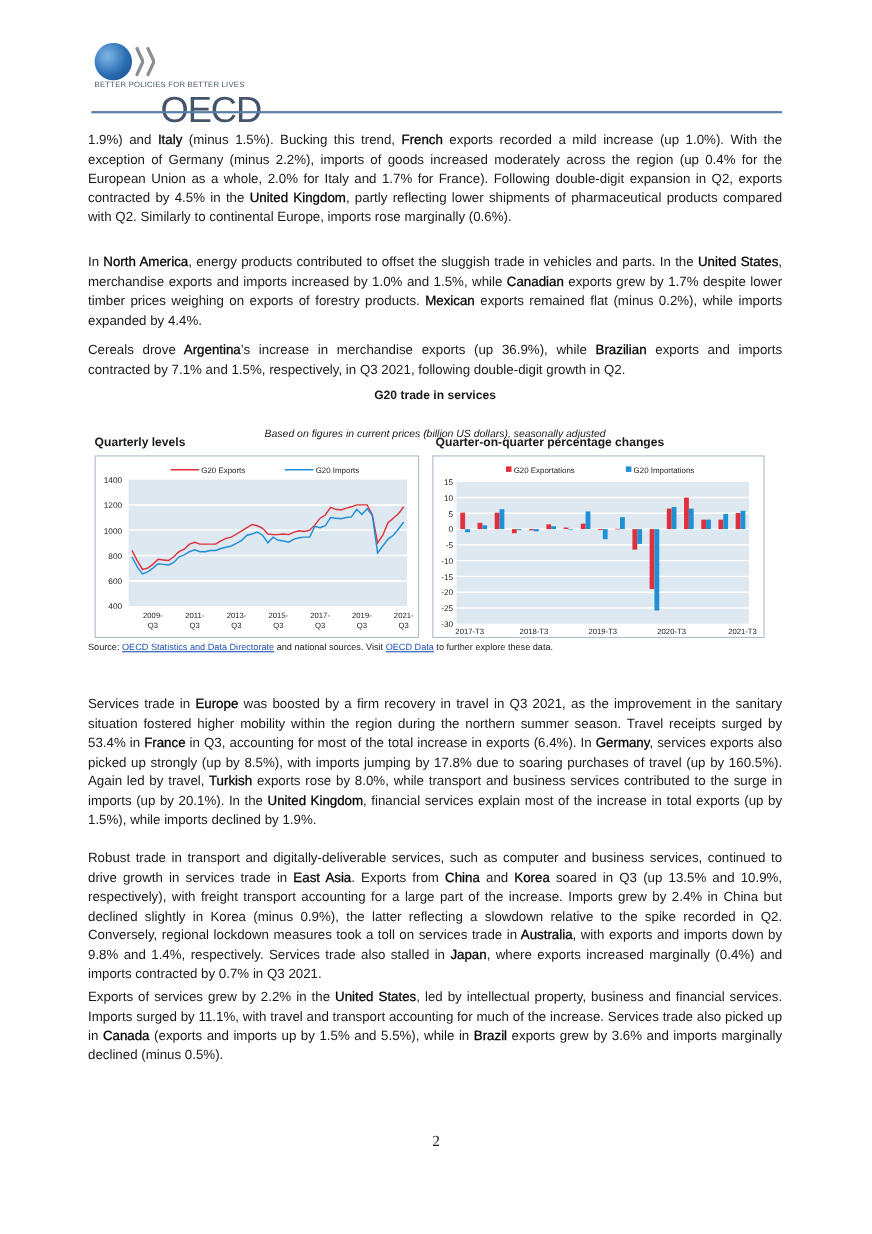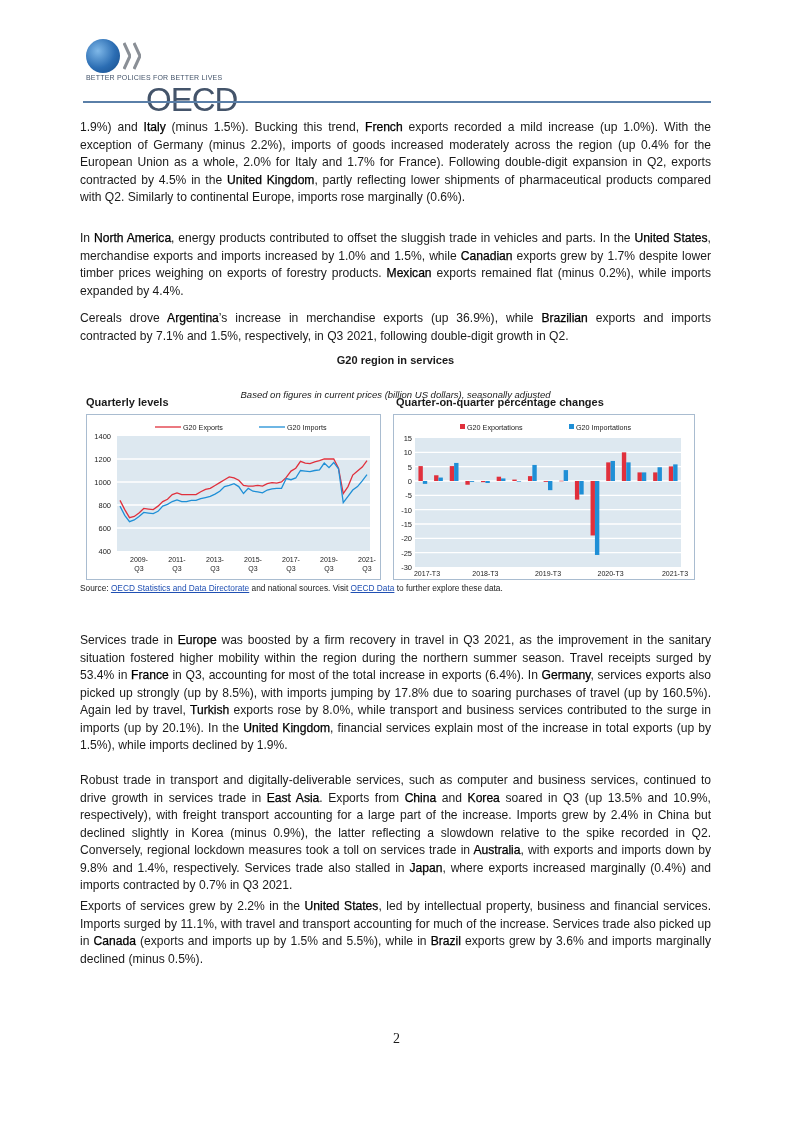--- a/index.html
+++ b/index.html
@@ -39,21 +39,21 @@
     <span class="logo-text">OECD</span>
     <span class="logo-tag">BETTER POLICIES FOR BETTER LIVES</span>
   </div>
 </div>
 <div class="rule"></div>
 
 <p class="para" style="top:119px; margin:0;"><span>1.9%) and </span><b>Italy</b><span> (minus 1.5%). Bucking this trend, </span><b>French</b><span> exports recorded a mild increase (up 1.0%). With the exception of Germany (minus 2.2%), imports of goods increased moderately across the region (up 0.4% for the European Union as a whole, 2.0% for Italy and 1.7% for France). Following double-digit expansion in Q2, exports contracted by 4.5% in the </span><b>United Kingdom</b><span>, partly reflecting lower shipments of pharmaceutical products compared with Q2. Similarly to continental Europe, imports rose marginally (0.6%).</span></p>
 <p class="para" style="top:230px; margin:0;"><span>In </span><b>North America</b><span>, energy products contributed to offset the sluggish trade in vehicles and parts. In the </span><b>United States</b><span>, merchandise exports and imports increased by 1.0% and 1.5%, while </span><b>Canadian</b><span> exports grew by 1.7% despite lower timber prices weighing on exports of forestry products. </span><b>Mexican</b><span> exports remained  flat (minus 0.2%), while imports expanded by 4.4%.</span></p>
 <p class="para" style="top:310px; margin:0;"><span>Cereals drove </span><b>Argentina</b><span>’s increase in merchandise exports (up 36.9%), while </span><b>Brazilian</b><span> exports and imports contracted by 7.1% and 1.5%, respectively, in Q3 2021, following double-digit growth in Q2.</span></p>
 
-<div class="fig-title fig-main-title">G20 region in services</div>
+<div class="fig-title fig-main-title">G20 trade in services</div>
 <div class="fig-title fig-sub">Based on figures in current prices (billion US dollars), seasonally adjusted</div>
 
 <div class="chart-title" style="left:86px; top:396px; width:295px;">Quarterly levels</div>
 <div class="chart-title" style="left:396px; top:396px; width:300px;">Quarter-on-quarter percentage changes</div>
 
 <div class="chart-box" style="left:86px; top:414px; width:293px; height:164px;">
   <svg id="line-svg" width="293" height="164">
       <rect x="30" y="21" width="253" height="115" fill="#dde8f0"></rect>
       <text x="24" y="139" font-size="7.5" text-anchor="end" fill="#222">400</text>
       <line x1="30" x2="283" y1="113" y2="113" stroke="#ffffff" stroke-width="1.5"></line>

